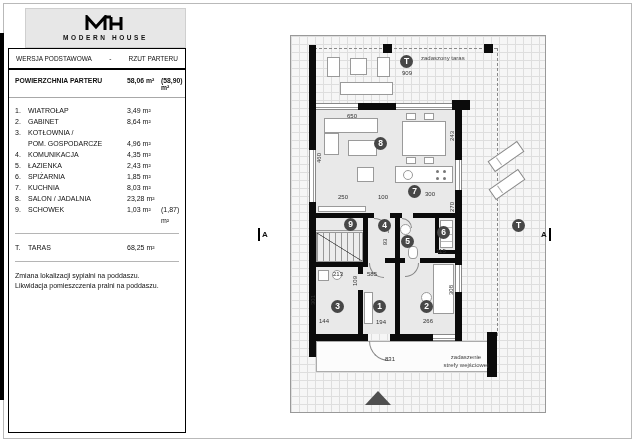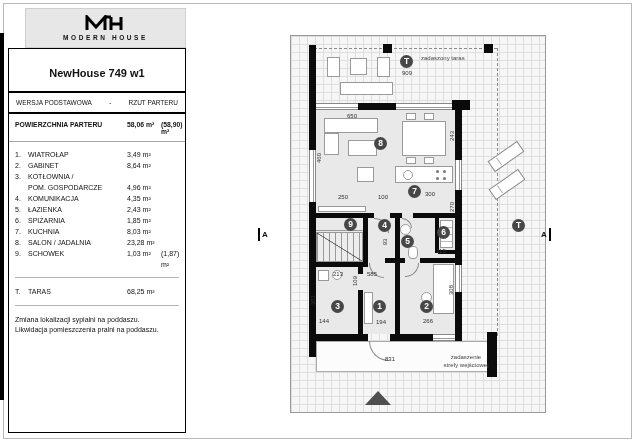--- a/index.html
+++ b/index.html
@@ -62,21 +62,20 @@
   <div class="abs" id="left-strip"></div>
 
   <div class="abs" id="logo-box">
     <svg width="44" height="17" viewBox="0 0 44 17">
       <path d="M3 15 V2 L12 12 L21 2 V15 M21 2 H27 M27 15 V2 M27 9 H37 M37 2 V15" fill="none" stroke="#000" stroke-width="3"></path>
     </svg>
     <div id="brand">MODERN HOUSE</div>
   </div>
 
   <div class="abs" id="content-box">
-    <div class="s-title">NewHouse 749 w1</div>
     <div class="s-version">
       <span>WERSJA  PODSTAWOWA</span>
       <span>-</span>
       <span>RZUT PARTERU</span>
     </div>
     <div class="s-area">
       <span>POWIERZCHNIA PARTERU</span>
       <span>58,06 m²</span>
       <span>(58,90) m²</span>
     </div>

